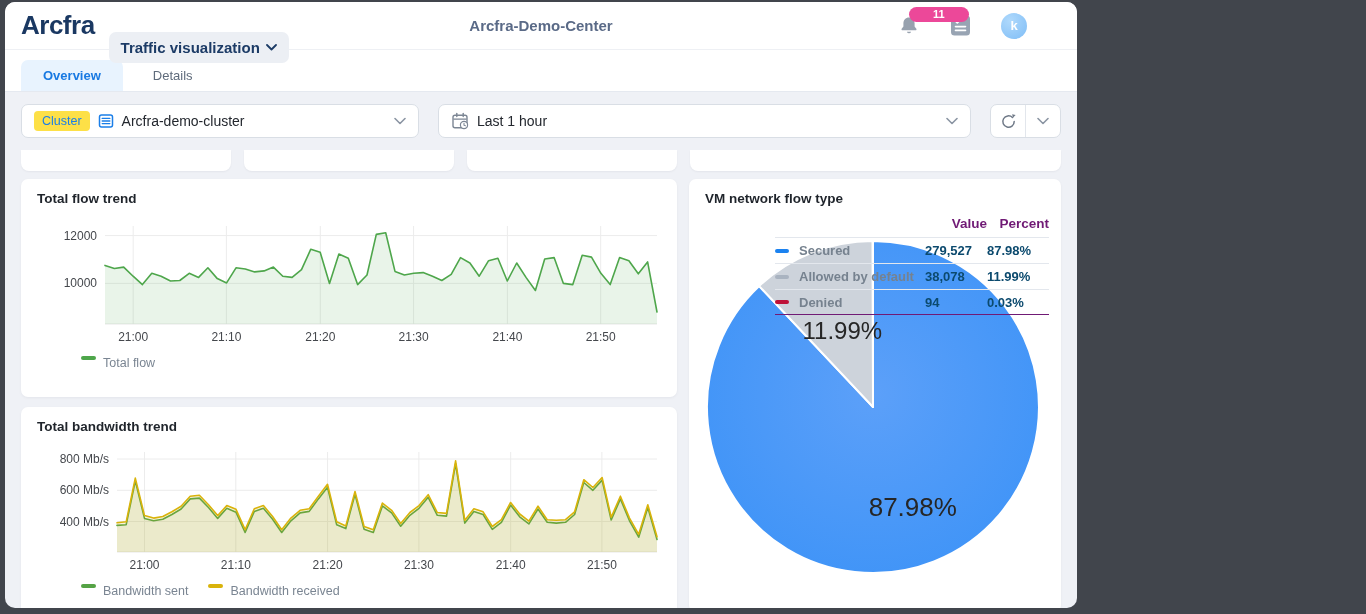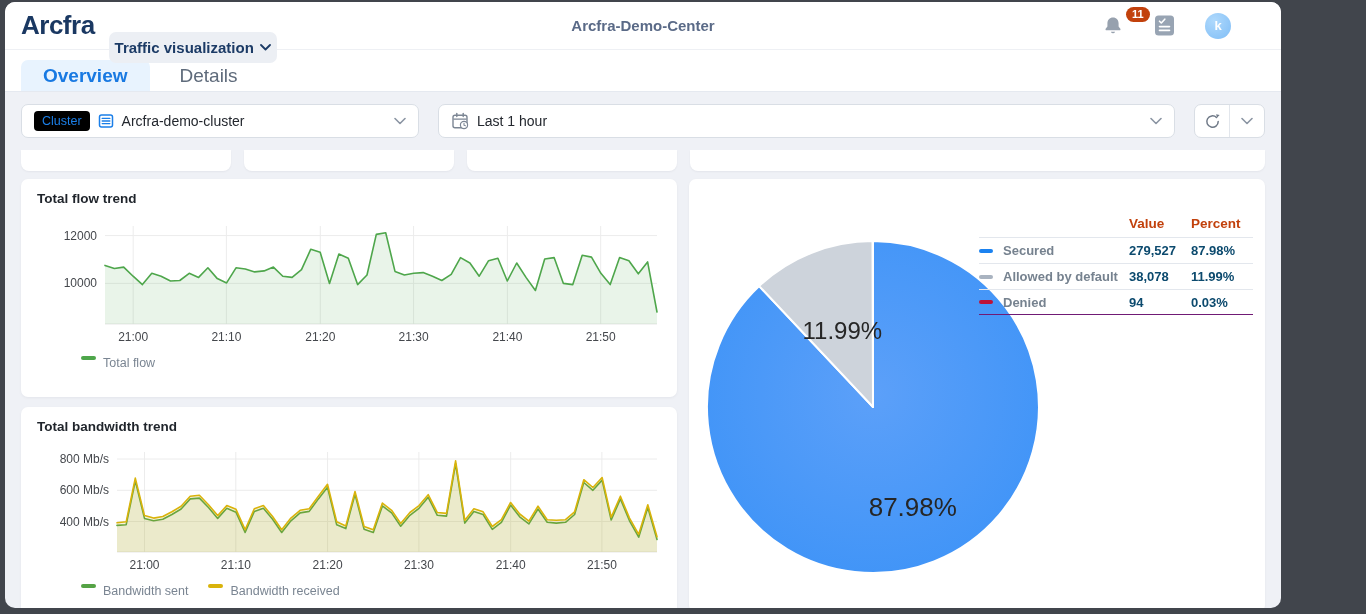--- a/index.html
+++ b/index.html
@@ -1,57 +1,57 @@
 <!DOCTYPE html>
 <html><head>
 <meta charset="utf-8">
 <style>
   * { box-sizing: border-box; margin: 0; padding: 0; }
   html,body { width:1366px; height:614px; font-family:"Liberation Sans", sans-serif; }
   body { background:#41454C; position:relative; overflow:hidden; }
-  .window { position:absolute; left:5px; top:2px; width:1276px; height:606px;
+  .window { position:absolute; left:5px; top:2px; width:1072px; height:606px;
             background:#EFF1F6; border-radius:10px; overflow:hidden; }
 
   
   .topbar { height:48px; background:#FFFFFF; display:flex; align-items:center;
             padding:0 16px; position:relative; border-bottom:1px solid #EEF0F4; }
   .logo { font-size:26px; font-weight:bold; color:#1A3862; letter-spacing:-0.5px; margin-right:14px; }
   .app-switcher { display:flex; align-items:center; gap:6px; background:#ECEFF4; border:none;
-                  border-radius:7px; padding:7px 6px; font-size:15px; font-weight:bold;
+                  border-radius:7px; padding:7px 12px; font-size:15px; font-weight:bold;
                   color:#1C3B66; cursor:pointer; font-family:inherit;margin-top:44px; }
   .search-box { position:relative; margin-left:10px; }
   .search-box input { width:200px; height:32px; border:1px solid #D9DEE5; border-radius:7px;
                       padding:0 10px 0 32px; font-size:14px; color:#333; outline:none; font-family:inherit; }
   .search-box input::placeholder { color:#9AA5B2; }
   .search-box .mag { position:absolute; left:9px; top:8px; }
   .center-title { position:absolute; left:50%; transform:translateX(-50%); font-size:15px;
                   font-weight:bold; color:#5A6A87; }
   .top-right { margin-left:auto; display:flex; align-items:center; gap:30px; padding-right:34px; }
   .bell-wrap { position:relative; cursor:pointer; }
-  .badge { position:absolute; top:-8px; left:11px; background:#c2410c; color:#fff; font-size:11px;
-           font-weight:bold; border-radius:9px; padding:1px 6px 2px; line-height:12px;margin-left:13px; }
+  .badge { position:absolute; top:-8px; left:11px; background:#ec4899; color:#fff; font-size:11px;
+           font-weight:bold; border-radius:9px; padding:1px 24px 2px; line-height:12px; }
   .audit-btn { cursor:pointer; display:flex; }
   .avatar { width:26px; height:26px; border-radius:50%; cursor:pointer;
             background:radial-gradient(circle at 35% 30%, #AFD9FC, #7FBDF6);
             color:#FFFFFF; font-size:13px; font-weight:bold; display:flex; align-items:center; justify-content:center; }
 
   
   .tabsbar { height:42px; background:#FFFFFF; border-bottom:1px solid #E5E9F0;
              display:flex; align-items:flex-end; padding:0 16px; gap:8px; }
-  .tab { height:31px; padding:0 22px; display:flex; align-items:center; font-size:19px;
+  .tab { height:31px; padding:0 22px; display:flex; align-items:center; font-size:13px;
          color:#5F6B7B; cursor:pointer; border-radius:7px 7px 0 0; }
   .tab.active { background:#E8F3FE; color:#1879E2; font-weight:bold; }
 
   
   .filterbar { padding:12px 16px 10px; display:flex; gap:19px; align-items:center; }
   .select { background:#fff; border:1px solid #D9DEE5; border-radius:7px; height:34px;
             display:flex; align-items:center; padding:0 12px; gap:8px; cursor:pointer; }
   .cluster-select { width:398px; }
   .time-select { flex:1; }
-  .chip { background:#000000; color:#1B7FE8; font-size:12.5px; border-radius:4px; padding:3px 8px; }
+  .chip { background:#fde047; color:#1B7FE8; font-size:12.5px; border-radius:4px; padding:3px 8px; }
   .select .val { font-size:14px; color:#23272E; }
   .select .chev { margin-left:auto; }
   .btn-group { background:#fff; border:1px solid #D9DEE5; border-radius:7px; height:34px;
                display:flex; align-items:stretch; overflow:hidden; }
   .btn-group .cell { width:34px; display:flex; align-items:center; justify-content:center; cursor:pointer; }
   .btn-group .sep { width:1px; background:#E2E6EC; }
 
   
   .content { padding:2px 16px 0; }
   .stub-row { display:grid; grid-template-columns:210px 210px 210px 1fr; gap:13px; height:21px; }
@@ -65,21 +65,21 @@
   svg { font-family:"Liberation Sans", sans-serif; display:block; }
   .legend { display:flex; gap:20px; align-items:center; margin-top:2px; padding-left:44px; }
   .legend .item { display:flex; gap:7px; cursor:pointer; }
   .legend .dash { width:15px; height:4px; border-radius:2px; }
   .legend .lbl { font-size:12.5px; color:#7A8592; }
 
   .vm-card { flex:1; height:433px; position:relative; }
   .pie-svg { position:absolute; left:14px; top:58px; }
   .flow-table { position:absolute; right:12px; top:30px; width:274px; font-size:13px; }
   .ft-row { display:grid; grid-template-columns:150px 62px 62px; align-items:center; height:26px; }
-  .ft-head { height:28px; font-weight:bold; color:#c2410c; font-size:13.5px; }
+  .ft-head { height:28px; font-weight:bold; color:#701a75; font-size:13.5px;text-align:right; }
   .ft-body .ft-row { border-top:1px solid #E3E7ED;font-weight:bold; }
   .ft-row:last-child { border-bottom:1px solid #701a75; }
   .ft-label { display:flex; align-items:center; gap:10px; color:#76828F; }
   .ft-label .dash { width:14px; height:4px; border-radius:2px; flex:none; }
   .ft-val { color:#0c4a6e; }
 </style>
 </head>
 <body>
 
 <div class="window">
@@ -247,20 +247,21 @@
             </div>
             <div class="item">
               <span class="dash" style="background: rgb(217, 179, 11);"></span>
               <span class="lbl">Bandwidth received</span>
             </div>
           </div>
         </section>
       </div>
 
       <section class="card vm-card">
+        <h3>VM network flow type</h3>
 
         <svg class="pie-svg" width="340" height="340" viewBox="0 0 340 340">
           <defs>
             <radialGradient id="gradBlue" cx="50%" cy="46%" r="68%">
               <stop offset="0%" stop-color="#5CA0F9"></stop>
               <stop offset="100%" stop-color="#3B92F7"></stop>
             </radialGradient>
           </defs>
         <path d="M170 170L170.0 4.0A166 166 0 1 1 56.2 49.1Z" fill="url(#gradBlue)" stroke="#fff" stroke-width="2" stroke-linejoin="round"></path>
             <path d="M170 170L56.2 49.1A166 166 0 0 1 169.7 4.0Z" fill="#CDD3DB" stroke="#fff" stroke-width="2" stroke-linejoin="round"></path>

